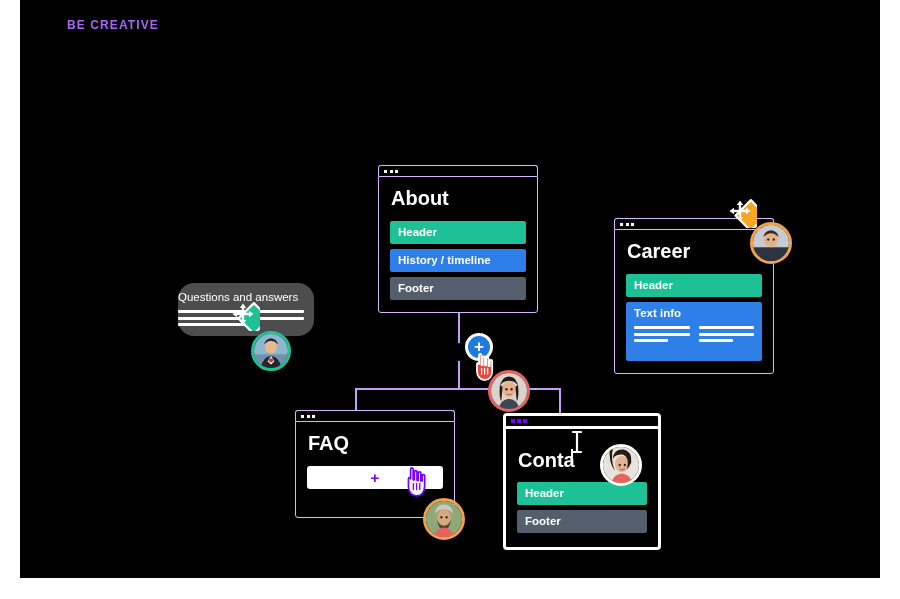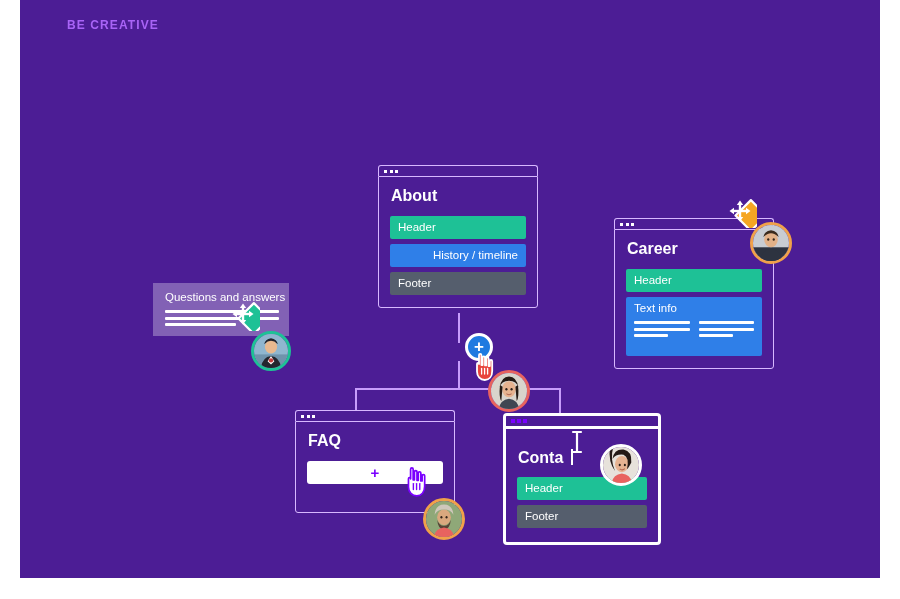--- a/index.html
+++ b/index.html
@@ -15,21 +15,21 @@
     font-family: "Liberation Sans", sans-serif;
     -webkit-font-smoothing: antialiased;
   }
 
   .stage {
     position: absolute;
     left: 20px;
     top: 0px;
     width: 860px;
     height: 578px;
-    background: #4c1d95;
+    background: #000000;
     overflow: hidden;
   }
 
   
   .eyebrow {
     position: absolute;
     left: 47px;
     top: 18px;
     font-size: 12px;
     font-weight: bold;
@@ -75,21 +75,21 @@
     height: 3px;
     background: #ffffff;
   }
   .card .body {
     box-sizing: border-box;
     border: 1.5px solid #d7b8ff;
     border-radius: 0 0 3px 3px;
     padding: 10px 11px 12px 11px;
   }
   .card .cardtitle {
-    font-size: 16px;
+    font-size: 20px;
     font-weight: bold;
     color: #ffffff;
     margin: 0 0 11px 1px;
     white-space: nowrap;
   }
 
   
   .card.active .titlebar {
     border-color: #ffffff;
     border-width: 3px;
@@ -108,21 +108,21 @@
   .blk {
     box-sizing: border-box;
     border-radius: 2px;
     padding: 5px 8px;
     margin-bottom: 5px;
     font-size: 11.5px;
     color: #ffffff;
     position: relative;
   }
   .blk:last-child { margin-bottom: 0; }
-  .blk .lbl { display: block; line-height: 13px; }
+  .blk .lbl { display: block; line-height: 13px; font-weight: bold; }
 
   .rows { margin-top: 6px; }
   .rows .r {
     height: 3px;
     background: #ffffff;
     border-radius: 1px;
     margin-bottom: 3.5px;
   }
   .rows .r:last-child { margin-bottom: 0; }
 
@@ -145,22 +145,23 @@
   }
 
   .twocol { display: flex; gap: 9px; margin-top: 6px; }
   .twocol > div { flex: 1; }
 
   
   .ghost {
     position: absolute;
     box-sizing: border-box;
     background: rgba(255,255,255,0.30);
-    border-radius: 0;
-    padding: 8px 10px 10px 12px;
+    border-radius: 16px;
+    padding: 8px 10px 10px 0;
+    margin-left: 25px;
   }
   .ghost .gtitle {
     font-size: 11.5px;
     color: #ffffff;
     margin-bottom: 7px;
     white-space: nowrap;
   }
 
   
   .addbar {
@@ -238,21 +239,21 @@
       <i></i>
       <i></i>
     </div>
     <div class="body">
       <div class="cardtitle">About</div>
 
       <div class="blk" style="background:#1ec196;">
         <span class="lbl">Header</span>
       </div>
 
-      <div class="blk" style="background:#2f7fe8;text-align:right;">
+      <div class="blk" style="background:#2f7fe8;">
         <span class="lbl">History / timeline</span>
       </div>
 
 
       <div class="blk" style="background:#555e6d;">
         <span class="lbl">Footer</span>
       </div>
     </div>
   </div>
 

